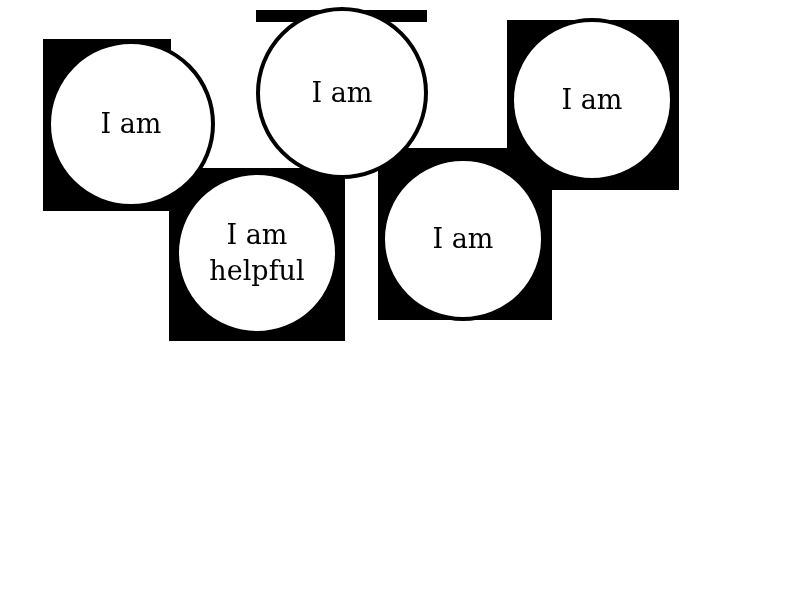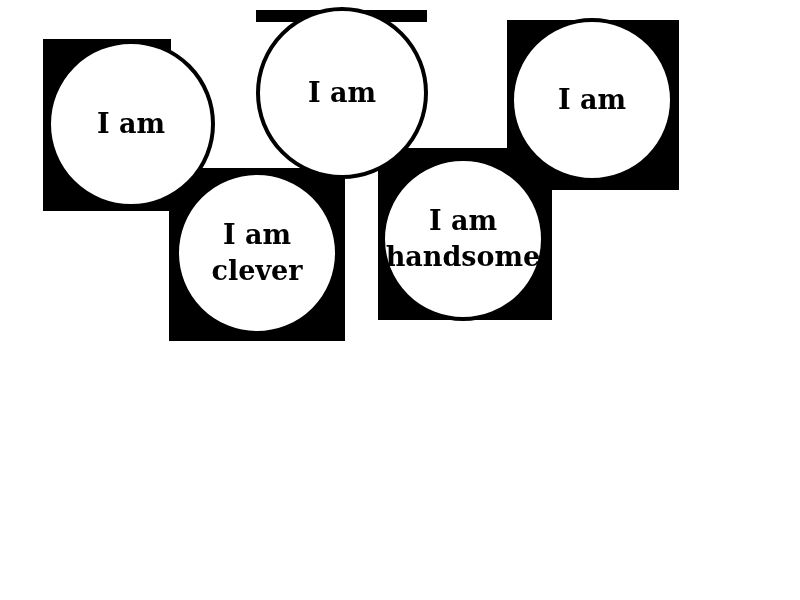--- a/index.html
+++ b/index.html
@@ -24,21 +24,21 @@
     box-sizing: border-box;
     background: #ffffff;
     border: 4px solid #000000;
     border-radius: 50%;
     display: flex;
     flex-direction: column;
     align-items: center;
     justify-content: center;
     text-align: center;
     color: #000000;
-    font-weight: bold;
+    font-weight: normal;
     font-size: 27px;
     line-height: 36px;
   }
   .circle span {
     display: block;
     white-space: nowrap;
   }
 
   
   .bd-strong   { left: 43px;  top: 39px;  width: 128px; height: 172px; }
@@ -72,21 +72,20 @@
   <div class="circle c-good">
     <span>I am</span>
   </div>
 
   <div class="circle c-helpful">
     <span>I am</span>
   </div>
 
   <div class="circle c-clever">
     <span>I am</span>
-    <span>clever</span>
+    <span>helpful</span>
   </div>
 
   <div class="circle c-handsome">
     <span>I am</span>
-    <span>handsome</span>
   </div>
 
 </div>
 
 </body></html>

